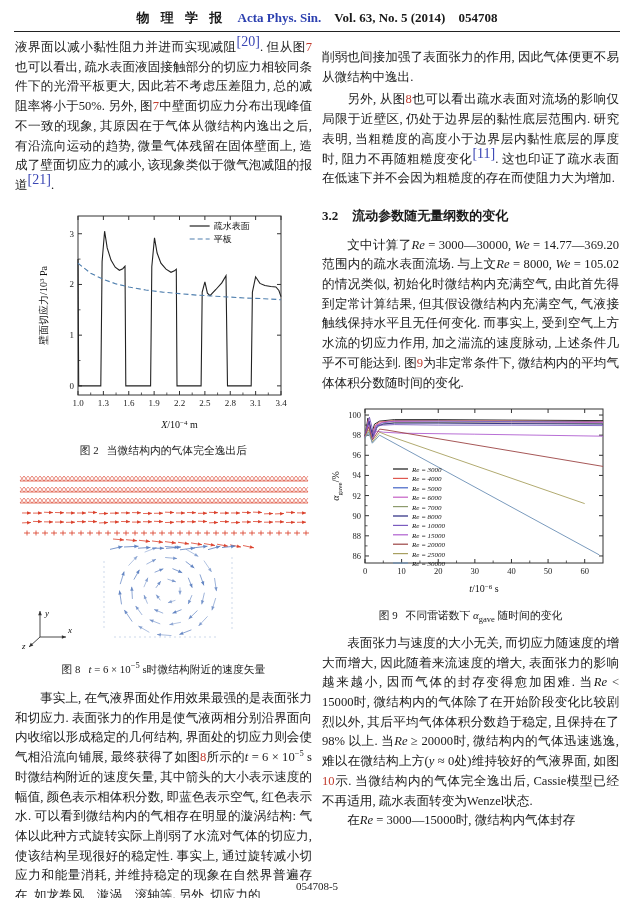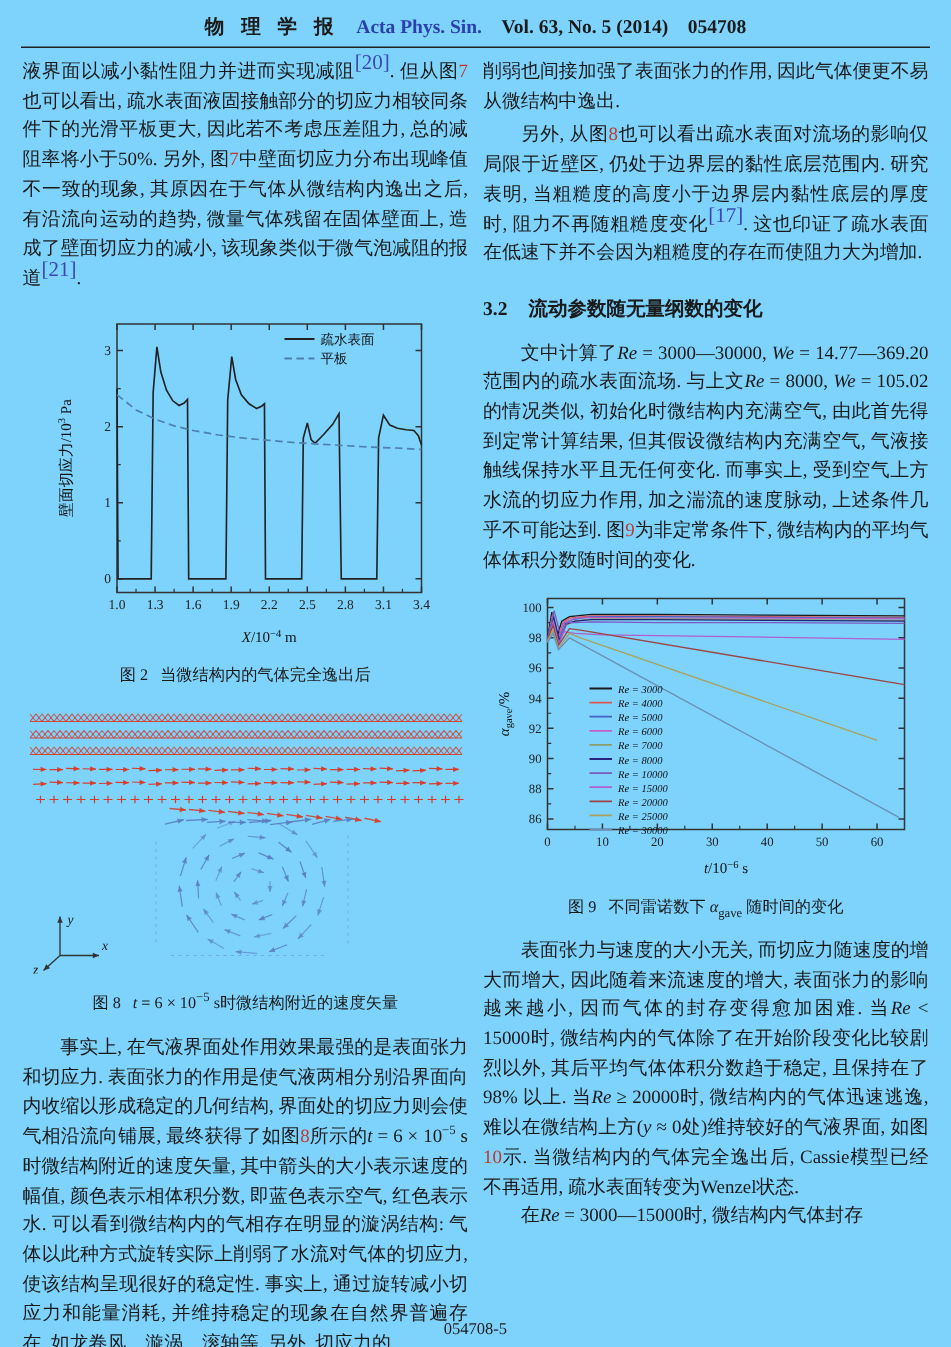--- a/index.html
+++ b/index.html
@@ -1,24 +1,24 @@
 <!DOCTYPE html>
 <html><head>
 <meta charset="utf-8">
 <style>
   html,body{margin:0;padding:0;background:#888;}
-  #page{position:relative;width:634px;height:898px;background:#7dd3fc;
+  #page{position:relative;width:634px;height:898px;background:#ffffff;
         font-family:"Liberation Serif","DejaVu Serif",serif;color:#1a1a1a;overflow:hidden;}
   #hdr{position:absolute;top:9px;left:0;width:100%;text-align:center;font-size:13px;font-weight:bold;}
   #hdr .cn{letter-spacing:4px;}
   #hdr .en{color:#2b3faf;margin:0 10px 0 8px;}
   #hdr-rule{position:absolute;top:31px;left:14px;width:606px;border-top:1.6px solid #222;}
   .col{position:absolute;width:297px;text-align:justify;font-size:12.6px;line-height:19.7px;}
   #col-left{left:15px;top:38px;}
-  #col-right{left:322px;top:38px;}
+  #col-right{left:322px;top:48px;}
   p.para{margin:0;}
   p.indent{text-indent:2em;}
   .seg-fig{color:#c0392b;}
   .seg-cite{color:#3a46b4;font-size:14px;vertical-align:super;line-height:0;}
   .seg-math{font-style:italic;}
   .seg-sup{font-size:8.5px;vertical-align:super;line-height:0;}
   .seg-sub{font-size:8.5px;vertical-align:sub;line-height:0;}
   .figwrap{text-align:center;margin:0;}
   .figcap{text-align:center;font-size:10.8px;line-height:14px;margin:6px 8px 0 8px;}
   .figcap .lbl{margin-right:8px;}
@@ -421,21 +421,21 @@
     </div>
     <div class="figcap">
       <span class="lbl">图 8</span><span><span class="seg-math">t</span><span class="seg-text"> = 6 × 10</span><span class="seg-sup">−5</span><span class="seg-text"> s时微结构附近的速度矢量</span></span>
     </div>
 
     <p class="para indent" style="margin-top:13px;"><span class="seg-text">事实上, 在气液界面处作用效果最强的是表面张力和切应力. 表面张力的作用是使气液两相分别沿界面向内收缩以形成稳定的几何结构, 界面处的切应力则会使气相沿流向铺展, 最终获得了如图</span><span class="seg-fig">8</span><span class="seg-text">所示的</span><span class="seg-math">t</span><span class="seg-text"> = 6 × 10</span><span class="seg-sup">−5</span><span class="seg-text"> s时微结构附近的速度矢量, 其中箭头的大小表示速度的幅值, 颜色表示相体积分数, 即蓝色表示空气, 红色表示水. 可以看到微结构内的气相存在明显的漩涡结构: 气体以此种方式旋转实际上削弱了水流对气体的切应力, 使该结构呈现很好的稳定性. 事实上, 通过旋转减小切应力和能量消耗, 并维持稳定的现象在自然界普遍存在, 如龙卷风、漩涡、滚轴等. 另外, 切应力的</span></p>
   </div>
 
   <div class="col" id="col-right">
     <p class="para"><span class="seg-text">削弱也间接加强了表面张力的作用, 因此气体便更不易从微结构中逸出.</span></p>
-    <p class="para indent" style="margin-top:3px;"><span class="seg-text">另外, 从图</span><span class="seg-fig">8</span><span class="seg-text">也可以看出疏水表面对流场的影响仅局限于近壁区, 仍处于边界层的黏性底层范围内. 研究表明, 当粗糙度的高度小于边界层内黏性底层的厚度时, 阻力不再随粗糙度变化</span><span class="seg-cite">[17]</span><span class="seg-text">. 这也印证了疏水表面在低速下并不会因为粗糙度的存在而使阻力大为增加.</span></p>
+    <p class="para indent" style="margin-top:3px;"><span class="seg-text">另外, 从图</span><span class="seg-fig">8</span><span class="seg-text">也可以看出疏水表面对流场的影响仅局限于近壁区, 仍处于边界层的黏性底层范围内. 研究表明, 当粗糙度的高度小于边界层内黏性底层的厚度时, 阻力不再随粗糙度变化</span><span class="seg-cite">[11]</span><span class="seg-text">. 这也印证了疏水表面在低速下并不会因为粗糙度的存在而使阻力大为增加.</span></p>
 
     <h3 class="sec">
       <span class="num">3.2</span><span>流动参数随无量纲数的变化</span>
     </h3>
 
     <p class="para indent"><span class="seg-text">文中计算了</span><span class="seg-math">Re</span><span class="seg-text"> = 3000—30000, </span><span class="seg-math">We</span><span class="seg-text"> = 14.77—369.20范围内的疏水表面流场. 与上文</span><span class="seg-math">Re</span><span class="seg-text"> = 8000, </span><span class="seg-math">We</span><span class="seg-text"> = 105.02的情况类似, 初始化时微结构内充满空气, 由此首先得到定常计算结果, 但其假设微结构内充满空气, 气液接触线保持水平且无任何变化. 而事实上, 受到空气上方水流的切应力作用, 加之湍流的速度脉动, 上述条件几乎不可能达到. 图</span><span class="seg-fig">9</span><span class="seg-text">为非定常条件下, 微结构内的平均气体体积分数随时间的变化.</span></p>
 
     <div class="figwrap" style="margin-top:10px;">
       <svg id="fig9-svg" width="282" height="192">
           <rect x="35" y="6" width="238" height="154" fill="none" stroke="#333" stroke-width="1"></rect>

